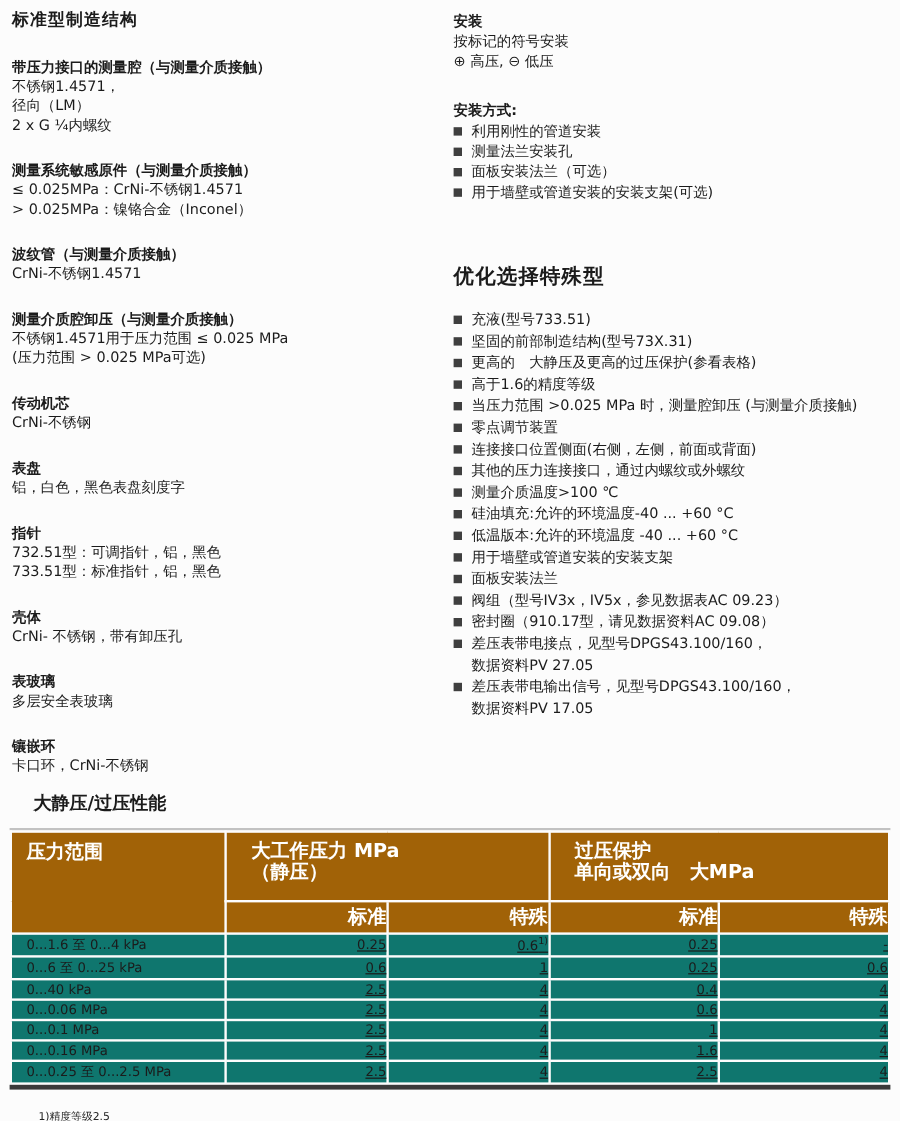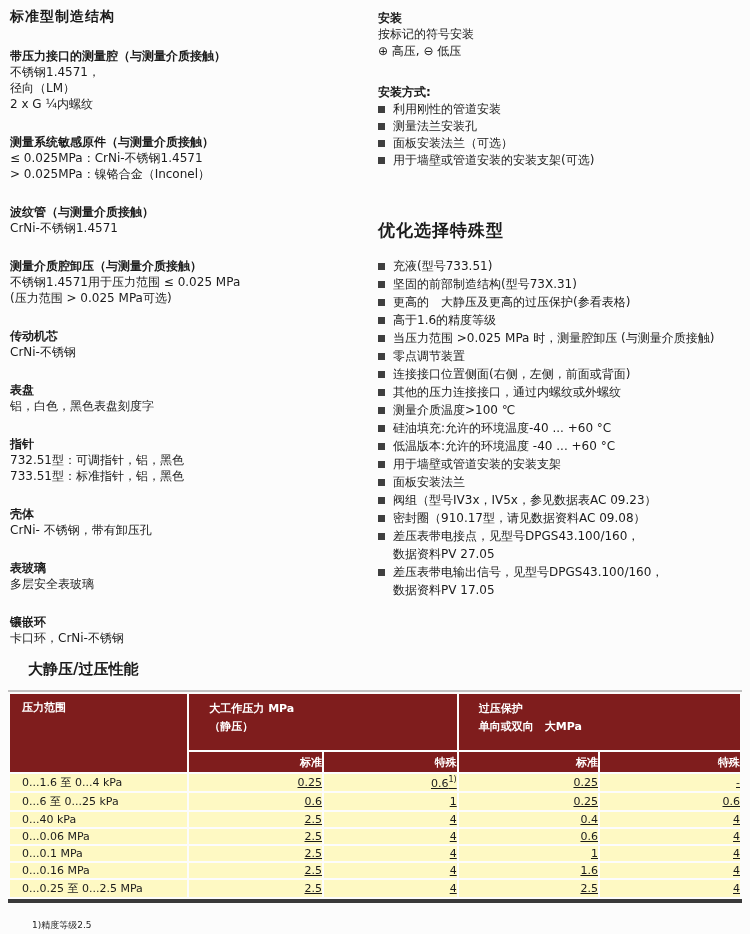--- a/index.html
+++ b/index.html
@@ -33,25 +33,25 @@
   .special-title{font-size:17px;font-weight:bold;margin:50px 0 15px 0;letter-spacing:1px;}
   .special .b{line-height:18px;}
   .special .sq{margin-top:6px;}
 
   
   .perf{position:absolute;left:0;top:660px;width:750px;}
   .perf-title{font-size:15px;font-weight:bold;margin:0 0 11px 28px;}
   .twrap{margin-left:8px;width:734px;border-top:2px solid #c2c2c2;}
   table{border-collapse:collapse;width:100%;table-layout:fixed;}
   th,td{border:2px solid #fcfcfc;}
-  th{background:#7f1d1d;color:#ffffff;font-size:11px;font-weight:bold;}
+  th{background:#a16207;color:#ffffff;font-size:16px;font-weight:bold;}
   .ch1{text-align:left;vertical-align:top;padding:6px 0 0 12px;}
   .gh{text-align:left;vertical-align:top;padding:6px 0 0 20px;line-height:18px;white-space:pre-line;height:50px;}
   .sh{text-align:right;height:16px;padding:2px 0;}
-  td{background:#fef9c3;font-size:11px;height:12px;padding:1px 0;}
+  td{background:#0f766e;font-size:11px;height:12px;padding:1px 0;}
   td.rg{text-align:left;padding-left:12px;}
   td.nm{text-align:right;text-decoration:underline;}
   sup{font-size:8px;}
   .botline{height:4px;background:#3a3a3a;}
   .footnote{margin:16px 0 0 32px;font-size:9px;color:#222;}
 </style>
 </head>
 <body>
 
 <div class="col-left">

